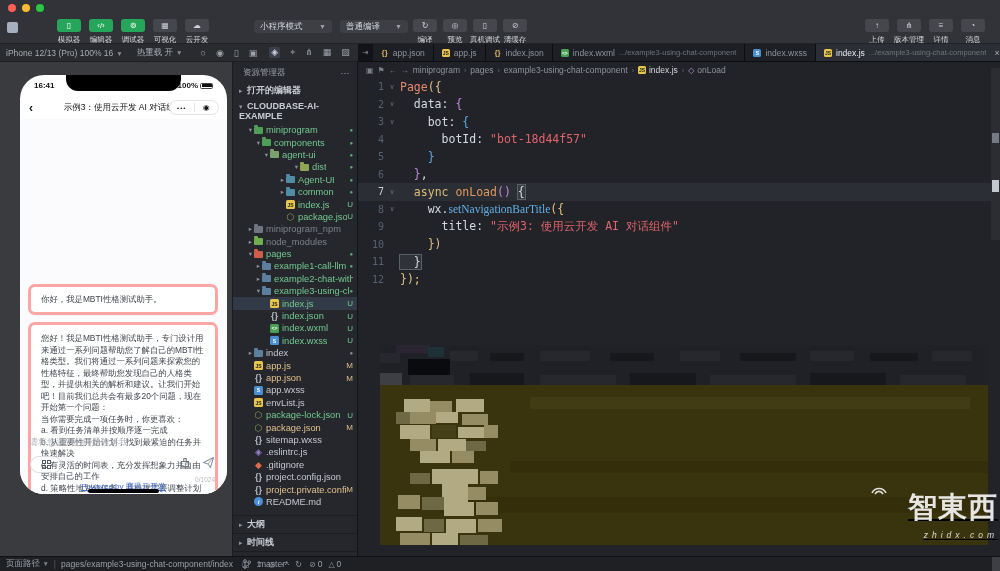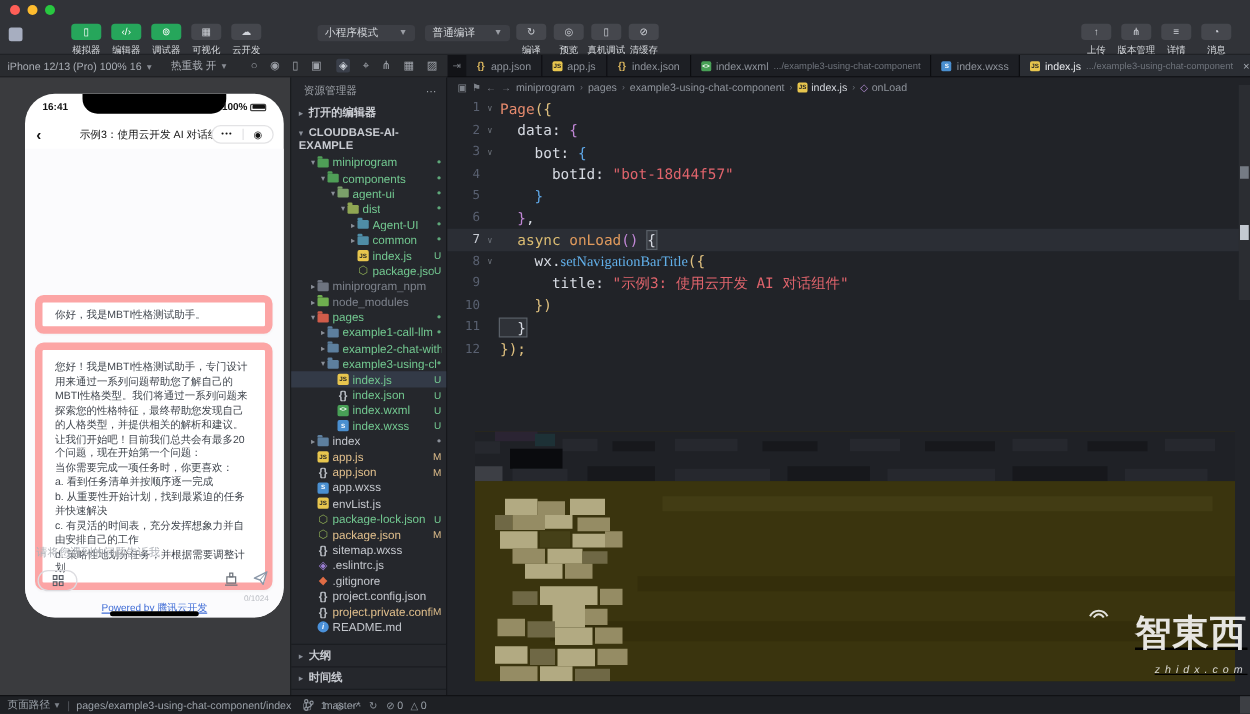--- a/index.html
+++ b/index.html
@@ -59,21 +59,21 @@
   .capsule .dots { flex:1; text-align:center; font-size:6px; color:#111; letter-spacing:1px; }
   .capsule .sep { width:1px; height:9px; background:#e4e4e6; }
   .capsule .tgt { flex:1; text-align:center; font-size:8px; color:#111; }
   .p-body { position:absolute; left:0; top:44px; width:100%; bottom:0; background:#fbfbfd; }
   .p-head { position:absolute; left:0; top:0; width:100%; height:72px; background:linear-gradient(#e2ebf8,#fbfcfe); }
   .avatar { position:absolute; left:83px; top:9px; width:41px; height:41px; border-radius:50%;
     background:radial-gradient(circle at 32% 28%, #b18fe8 0%, #6a58cf 38%, #3a2f8f 68%, #1d1a55 100%); overflow:hidden; }
   .avatar i { position:absolute; left:7px; top:16px; width:14px; height:10px; background:#e77fb3; border-radius:50%; opacity:.8; }
   .avatar b { position:absolute; right:6px; top:7px; width:10px; height:8px; background:#7fd4e7; border-radius:50%; opacity:.7; }
   .p-chat-title { position:absolute; left:0; top:52px; width:100%; text-align:center; font-size:12px; font-weight:bold; color:#15181d; }
-  .card { position:absolute; left:8px; width:190px; background:#fff; border:6px solid #fca5a5; border-radius:7px; box-shadow:0 1px 2px rgba(0,0,0,.03); padding:8px 10px; }
+  .card { position:absolute; left:8px; width:190px; background:#fff; border:3px solid #fca5a5; border-radius:7px; box-shadow:0 1px 2px rgba(0,0,0,.03); padding:8px 10px;margin-top:48px; }
   .card1 { top:117px; height:31px; display:flex; align-items:center; }
   .card2 { top:155px; height:198px; overflow:hidden; }
   .msg { font-size:8.4px; color:#40464e; line-height:11.5px; }
   .quote { margin-top:5px; border-left:2.5px solid #c9ccd2; background:#f2f3f5; padding:4px 7px; font-style:italic; font-size:8.2px; color:#6b7076; line-height:11px; }
   .p-input { position:absolute; left:9px; top:317px; font-size:9px; color:#aeb2b8; }
   .pill { position:absolute; left:10px; top:337px; width:32px; height:17px; border:1px solid #dcdce0; border-radius:9px; display:flex; align-items:center; justify-content:center; cursor:pointer; }
   .send-group { position:absolute; right:12px; top:337px; display:flex; gap:11px; align-items:center; }
   .counter { position:absolute; right:12px; top:357px; font-size:6.5px; color:#b9bcc2; }
   .powered { position:absolute; left:0; top:362px; width:100%; text-align:center; font-size:8px; color:#3f6cd6; }
   .powered u { text-decoration:underline; }
@@ -361,21 +361,21 @@
     <span class="fold-ico" style="background:#4f9e57"></span>
     <span class="lbl cu">components</span>
     <span class="badge" style="color:#5fa87a;font-size:6px;">●</span>
   </div>
   <div class="trow " style="padding-left:30px">
     <span class="ar">▾</span>
     <span class="fold-ico" style="background:#7ba06a"></span>
     <span class="lbl cu">agent-ui</span>
     <span class="badge" style="color:#5fa87a;font-size:6px;">●</span>
   </div>
-  <div class="trow " style="padding-left:38px">
+  <div class="trow " style="padding-left:60px">
     <span class="ar">▾</span>
     <span class="fold-ico" style="background:#8fa653"></span>
     <span class="lbl cu">dist</span>
     <span class="badge" style="color:#5fa87a;font-size:6px;">●</span>
   </div>
   <div class="trow " style="padding-left:46px">
     <span class="ar">▸</span>
     <span class="fold-ico" style="background:#4f8da6"></span>
     <span class="lbl cu">Agent-UI</span>
     <span class="badge" style="color:#5fa87a;font-size:6px;">●</span>

